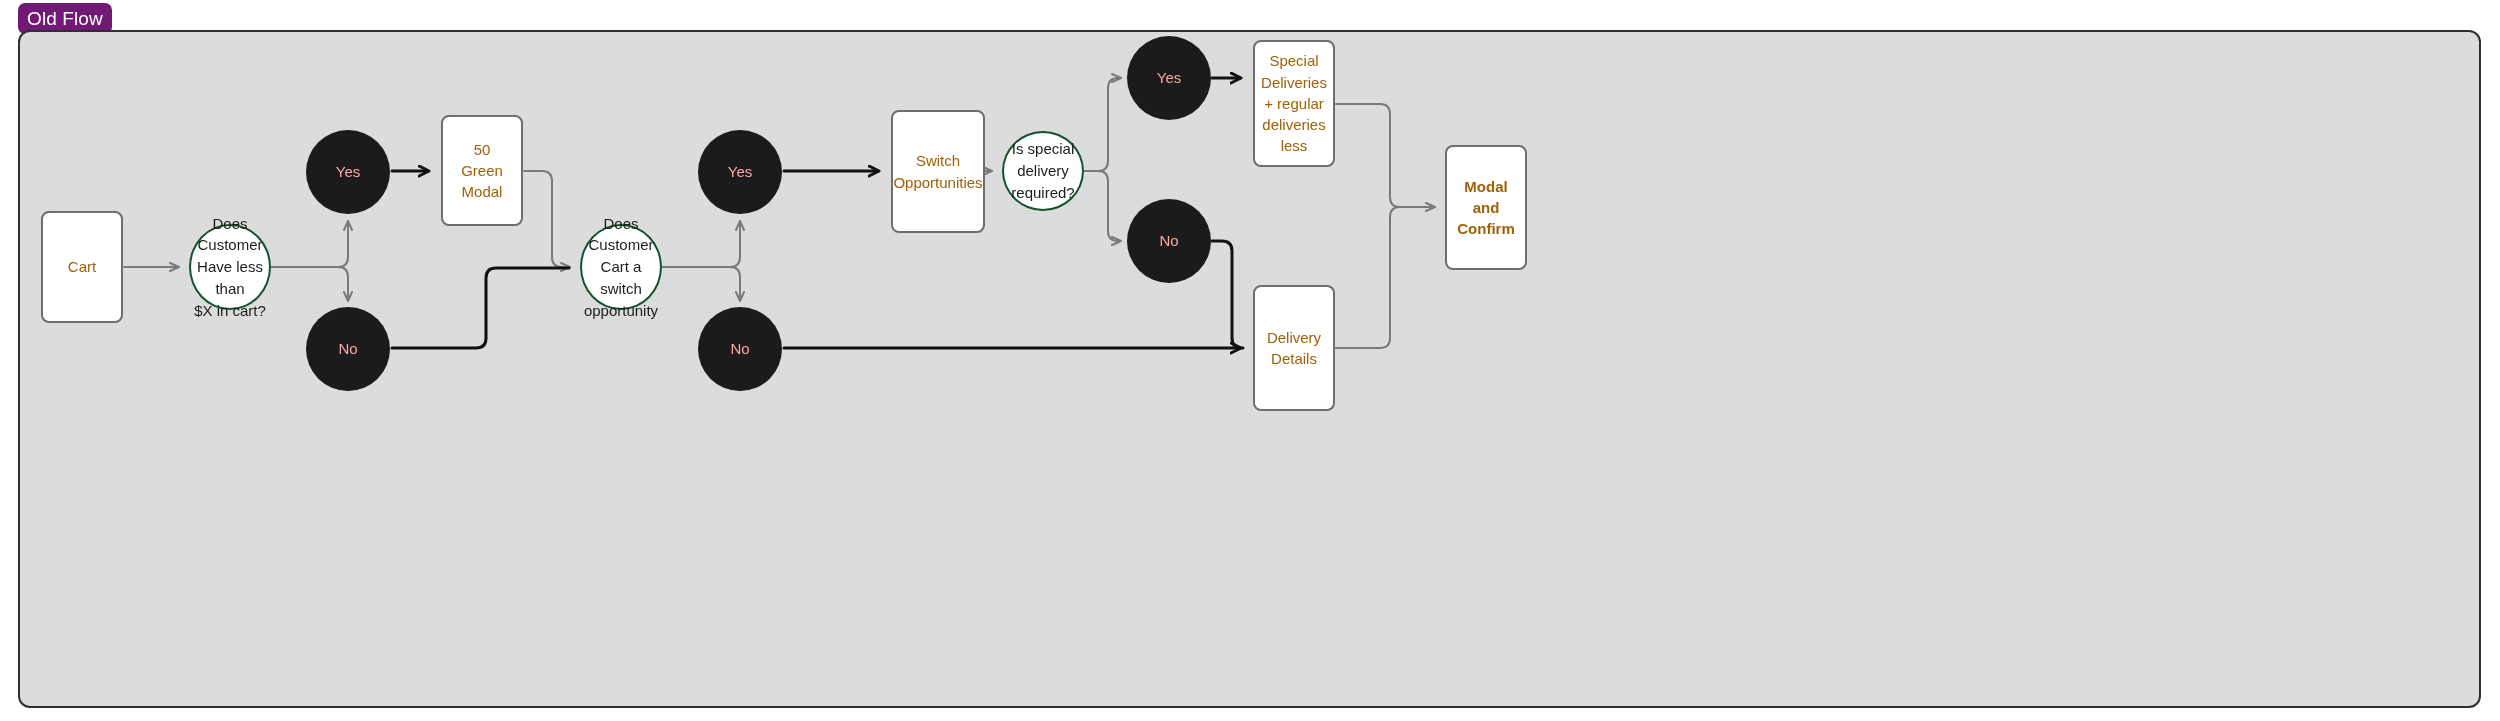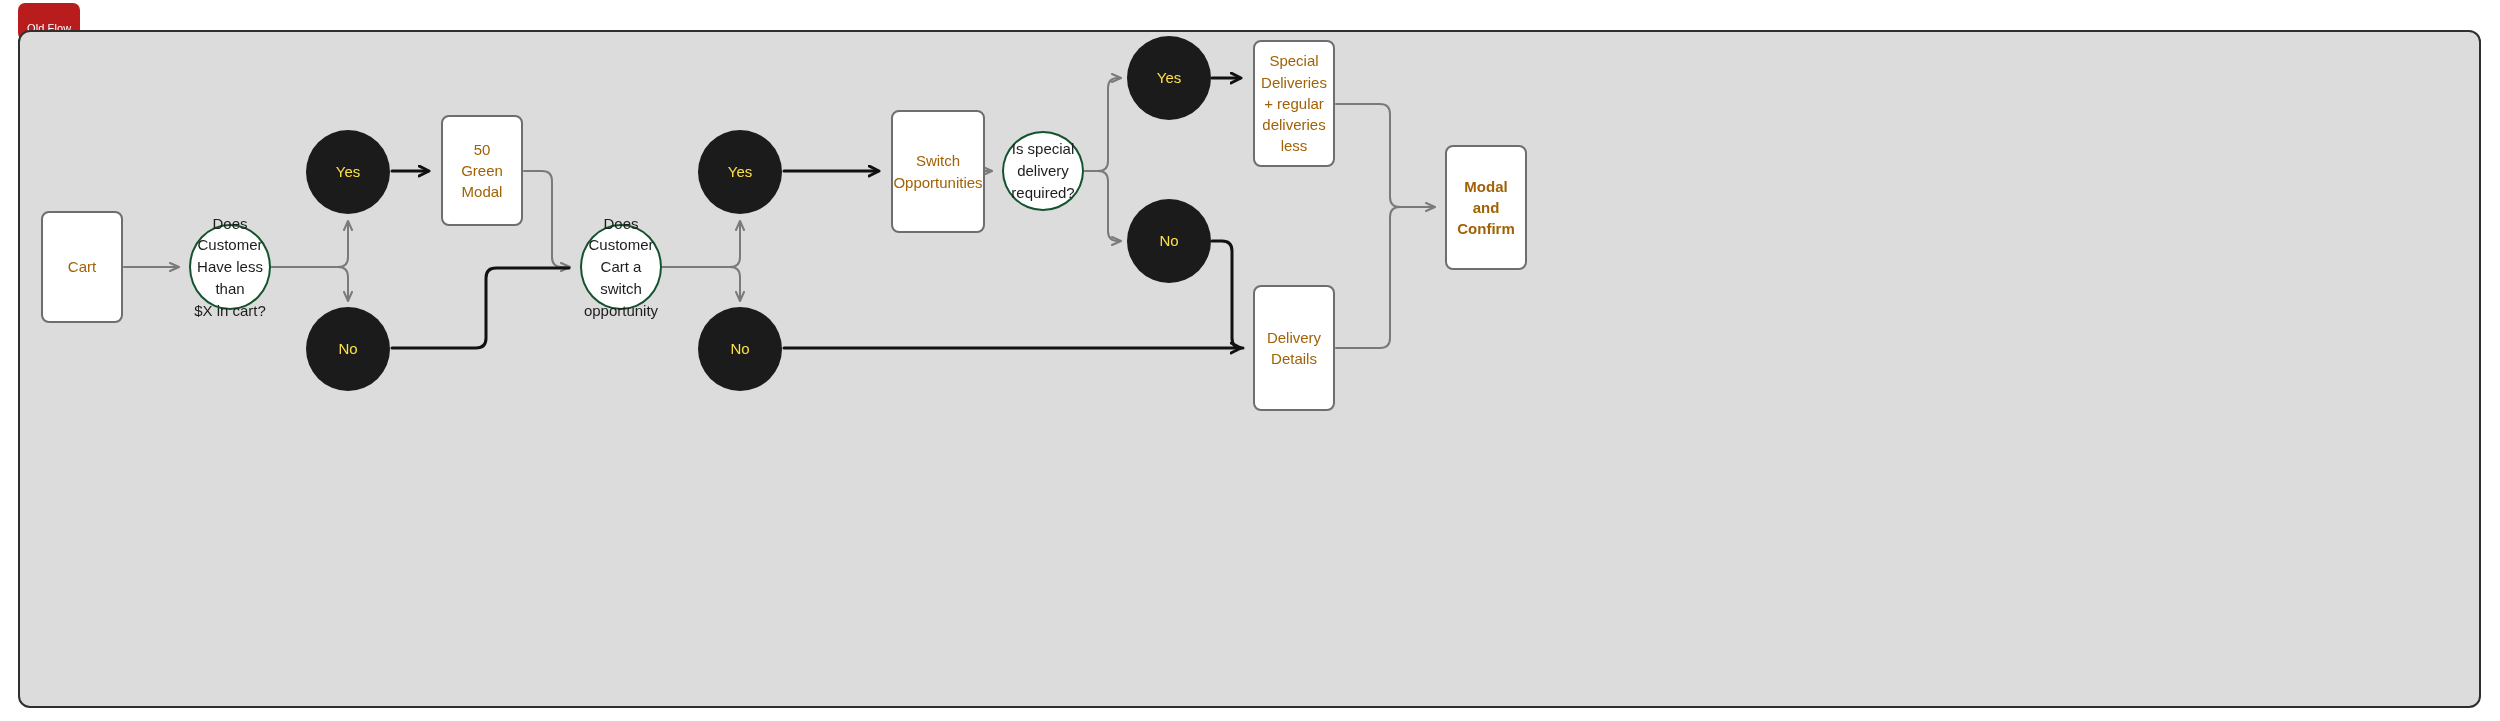--- a/index.html
+++ b/index.html
@@ -6,23 +6,23 @@
   body{
     width:2500px;height:721px;overflow:hidden;
     font-family:"Liberation Sans","DejaVu Sans",sans-serif;
     -webkit-font-smoothing:antialiased;
   }
   #stage{position:relative;width:2500px;height:721px;background:#ffffff;}
 
   
   .frame-label{
     position:absolute;left:18px;top:3px;
-    background:#b91c1c;color:#ffffff;
-    font-size:11px;line-height:1;
-    padding:20px 9px 6px 9px;
+    background:#701a75;color:#ffffff;
+    font-size:19px;line-height:1;
+    padding:6px 9px 6px 9px;
     border-radius:7px;
     white-space:nowrap;
     letter-spacing:.1px;
   }
 
   
   .canvas{
     position:absolute;left:18px;top:30px;
     width:2463px;height:678px;
     background:#dcdcdc;
@@ -54,21 +54,21 @@
     border:2px solid #14532d;
     color:#1d1d1d;
     font-size:15px;
     line-height:1.45;
   }
 
   .blackcircle{
     border-radius:50%;
     background:#1b1b1b;
     border:none;
-    color:#fde047;
+    color:#fca5a5;
     font-size:15px;
     line-height:1.3;
   }
   .lbl{display:block;}
 </style>
 </head>
 <body>
 
 <div id="stage">
 

